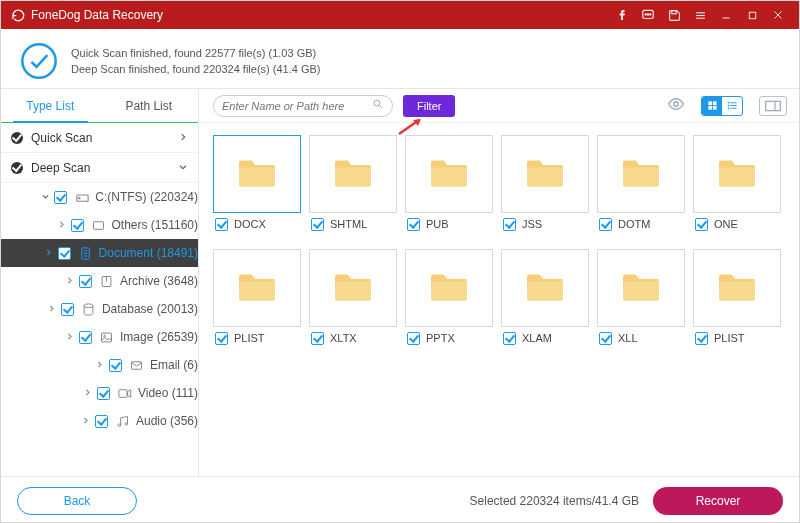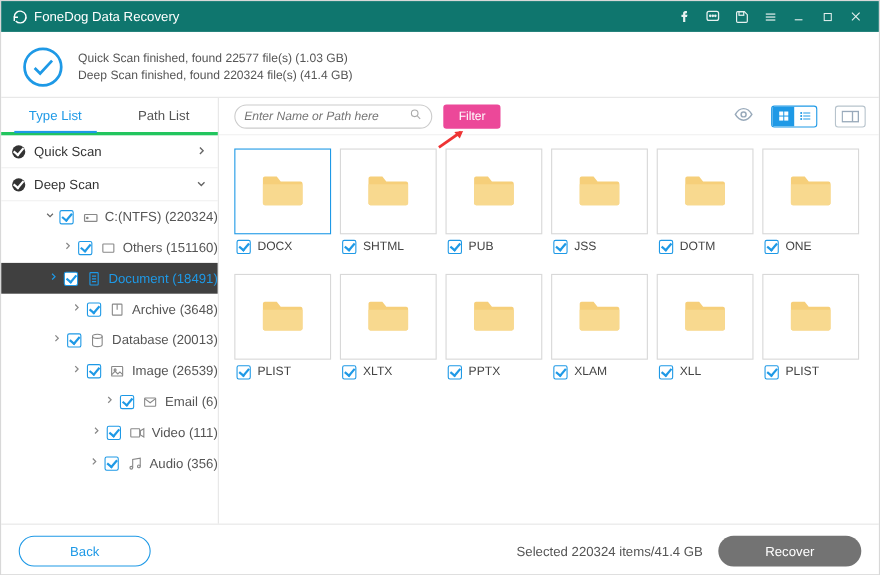--- a/index.html
+++ b/index.html
@@ -9,21 +9,21 @@
     color: #333;
     background: #fff;
     width: 800px;
     height: 523px;
     overflow: hidden;
     border: 1px solid #d8d8d8;
   }
   
   .titlebar {
     height: 28px;
-    background: #0f766e;
+    background: #b91c1c;
     color: #fff;
     display: flex;
     align-items: center;
     padding: 0 8px;
     font-size: 12px;
   }
   .titlebar .logo {
     width: 16px; height: 16px; margin-right: 6px;
     display: flex; align-items: center; justify-content: center;
   }
@@ -52,21 +52,21 @@
   }
   
   .sidebar {
     width: 198px;
     border-right: 1px solid #e6e6e6;
     display: flex; flex-direction: column;
   }
   .tabs {
     display: flex;
     height: 34px;
-    border-bottom: 3px solid #22c55e;
+    border-bottom: 1px solid #22c55e;
     position: relative;
   }
   .tabs .tab {
     flex: 1;
     display: flex; align-items: center; justify-content: center;
     font-size: 12px;
     color: #555;
     position: relative;
   }
   .tabs .tab.active { color: #1e99e6; }
@@ -133,21 +133,21 @@
     border: 1px solid #ccc; border-radius: 11px;
     display: flex; align-items: center;
     padding: 0 8px; color:#999;
   }
   .search input {
     border:none; outline:none; flex:1; font-size:11px; font-style: italic;
     color:#888; background:transparent;
   }
   .filter-btn {
     height: 22px;
-    background: #ec4899; color:#fff; border:none; border-radius:3px;
+    background: #6d28d9; color:#fff; border:none; border-radius:3px;
     padding: 0 14px; font-size: 11px;
   }
   .arrow {
     position:absolute; left: 198px; top: 28px;
     pointer-events:none;
   }
   .toolbar .spacer { flex:1; }
   .eye { color:#9aa; margin-right:6px; }
   .seg {
     display:flex; border:1px solid #1e99e6; border-radius:3px; overflow:hidden;
@@ -191,21 +191,21 @@
   
   .footer {
     height: 48px; border-top: 1px solid #e6e6e6;
     display:flex; align-items:center; padding: 0 16px;
   }
   .btn-back {
     width: 120px; height: 28px; border:1.5px solid #1e99e6; color:#1e99e6;
     border-radius: 14px; background:#fff; font-size:12px;
   }
   .btn-recover {
-    width: 130px; height: 28px; border:none; color:#fff; background:#737373;
+    width: 130px; height: 28px; border:none; color:#fff; background:#be185d;
     border-radius: 14px; font-size:12px;
   }
   .sel-text { margin-left:auto; margin-right:14px; color:#555; font-size:12px;}
 </style>
 </head>
 <body>
 
 <div class="titlebar">
   <span class="logo">
     <svg viewBox="0 0 24 24" width="16" height="16" stroke="#fff" stroke-width="2" fill="none">

